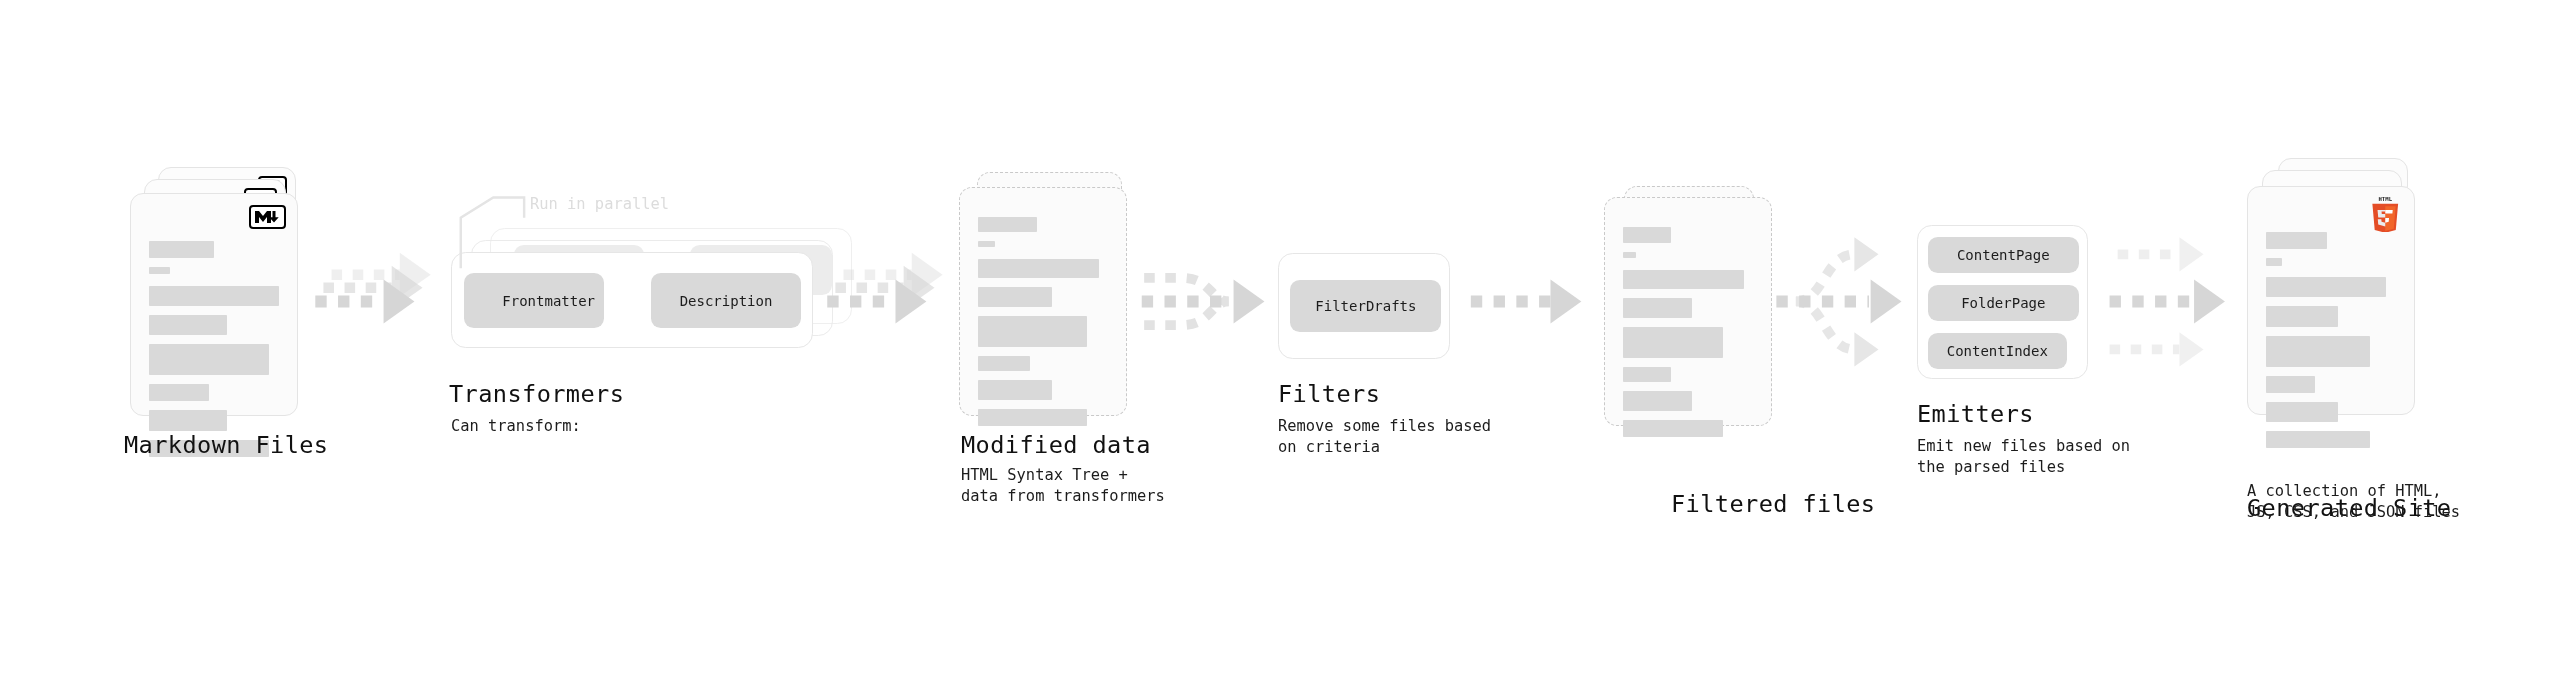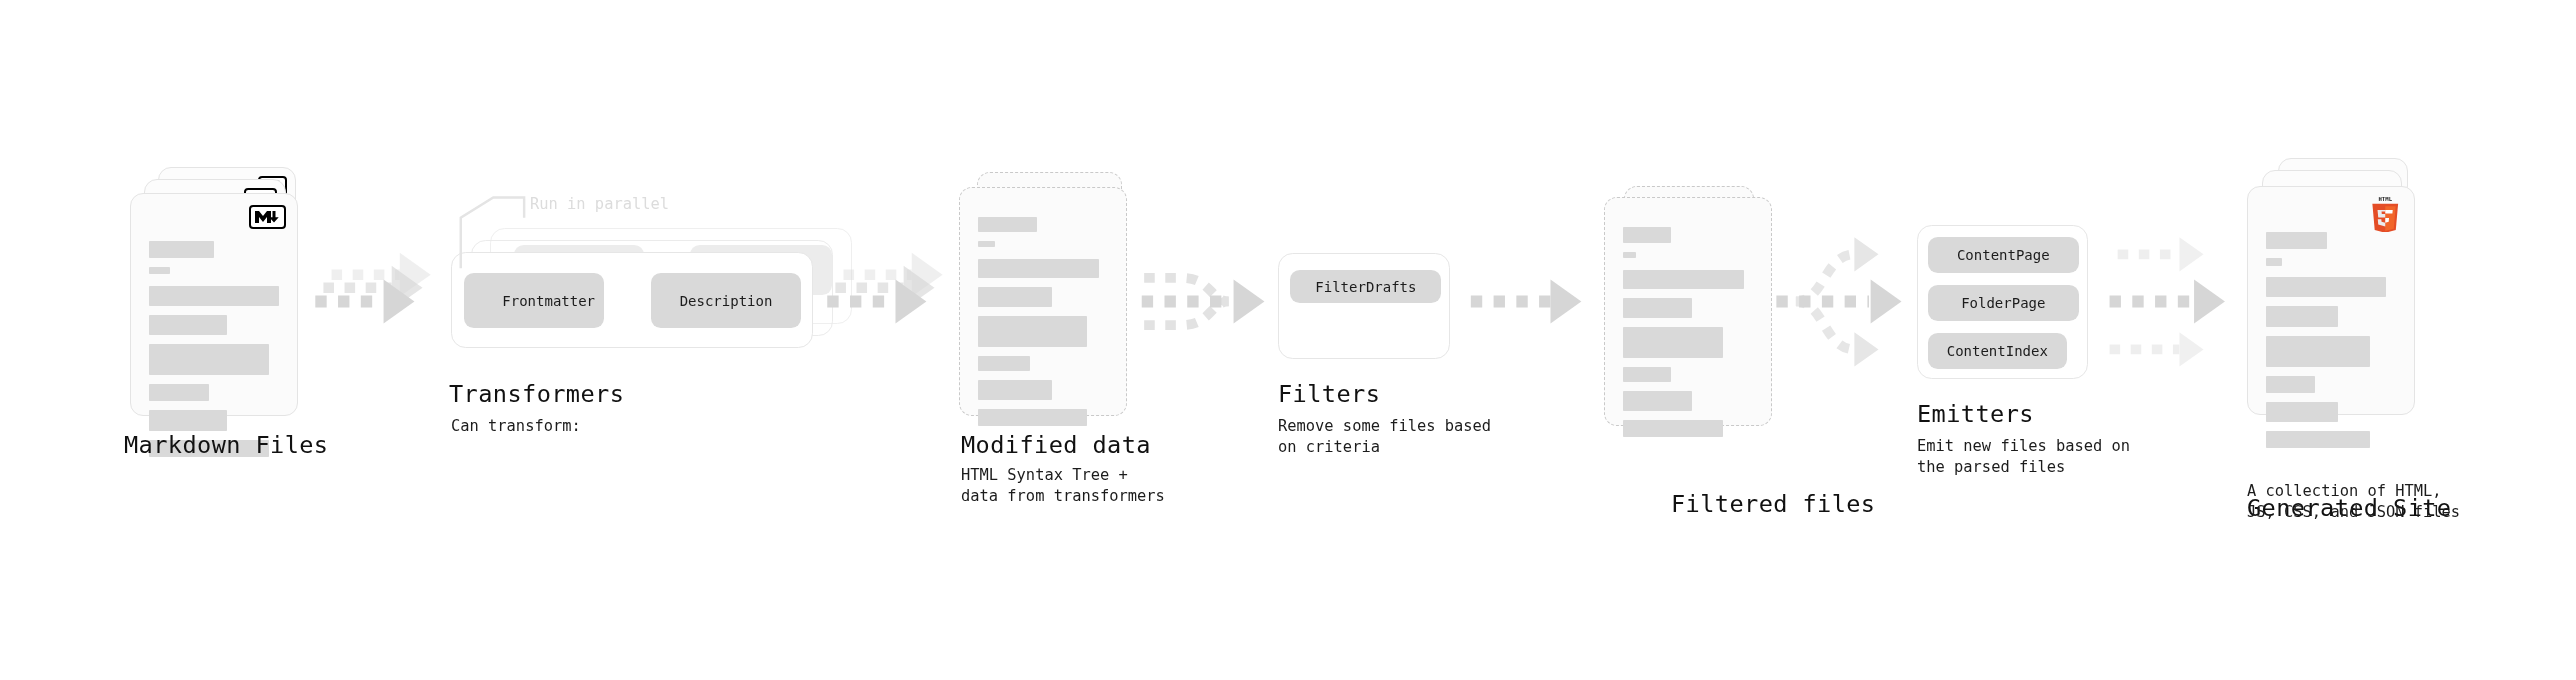--- a/index.html
+++ b/index.html
@@ -214,21 +214,21 @@
         <div class="ln" style="width:84%;  height:17px;"></div>
       </div>
     </div>
   </div>
   <div class="title" style="left:961px; top:431px;">Modified data</div>
   <div class="subtitle" style="left:961px; top:465px;">HTML Syntax Tree +
 data from transformers</div>
 
   <div class="abs" style="left:1278px; top:253px;">
     <div class="groupbox" style="left:0px; top:0px; width:172px; height:106px;">
-      <div class="pill" style="left:11.4px; top:16px; width:151px; height:33px; left:11.4px;">FilterDrafts</div>
+      <div class="pill" style="left:11.4px; top:26px; width:151px; height:52px; left:11.4px;">FilterDrafts</div>
     </div>
   </div>
   <div class="title" style="left:1278px; top:380px;">Filters</div>
   <div class="subtitle" style="left:1278px; top:416px;">Remove some files based
 on criteria</div>
 
   <div class="card-stack" style="left:1604px; top:186px;">
     <div class="card dashed" style="left:19.5px; top:0px;  width:130px; height:41px;"></div>
     <div class="card dashed" style="left:0px;  top:11.4px; width:168px; height:229px;">
       <div class="lines" style="top:29px;">

